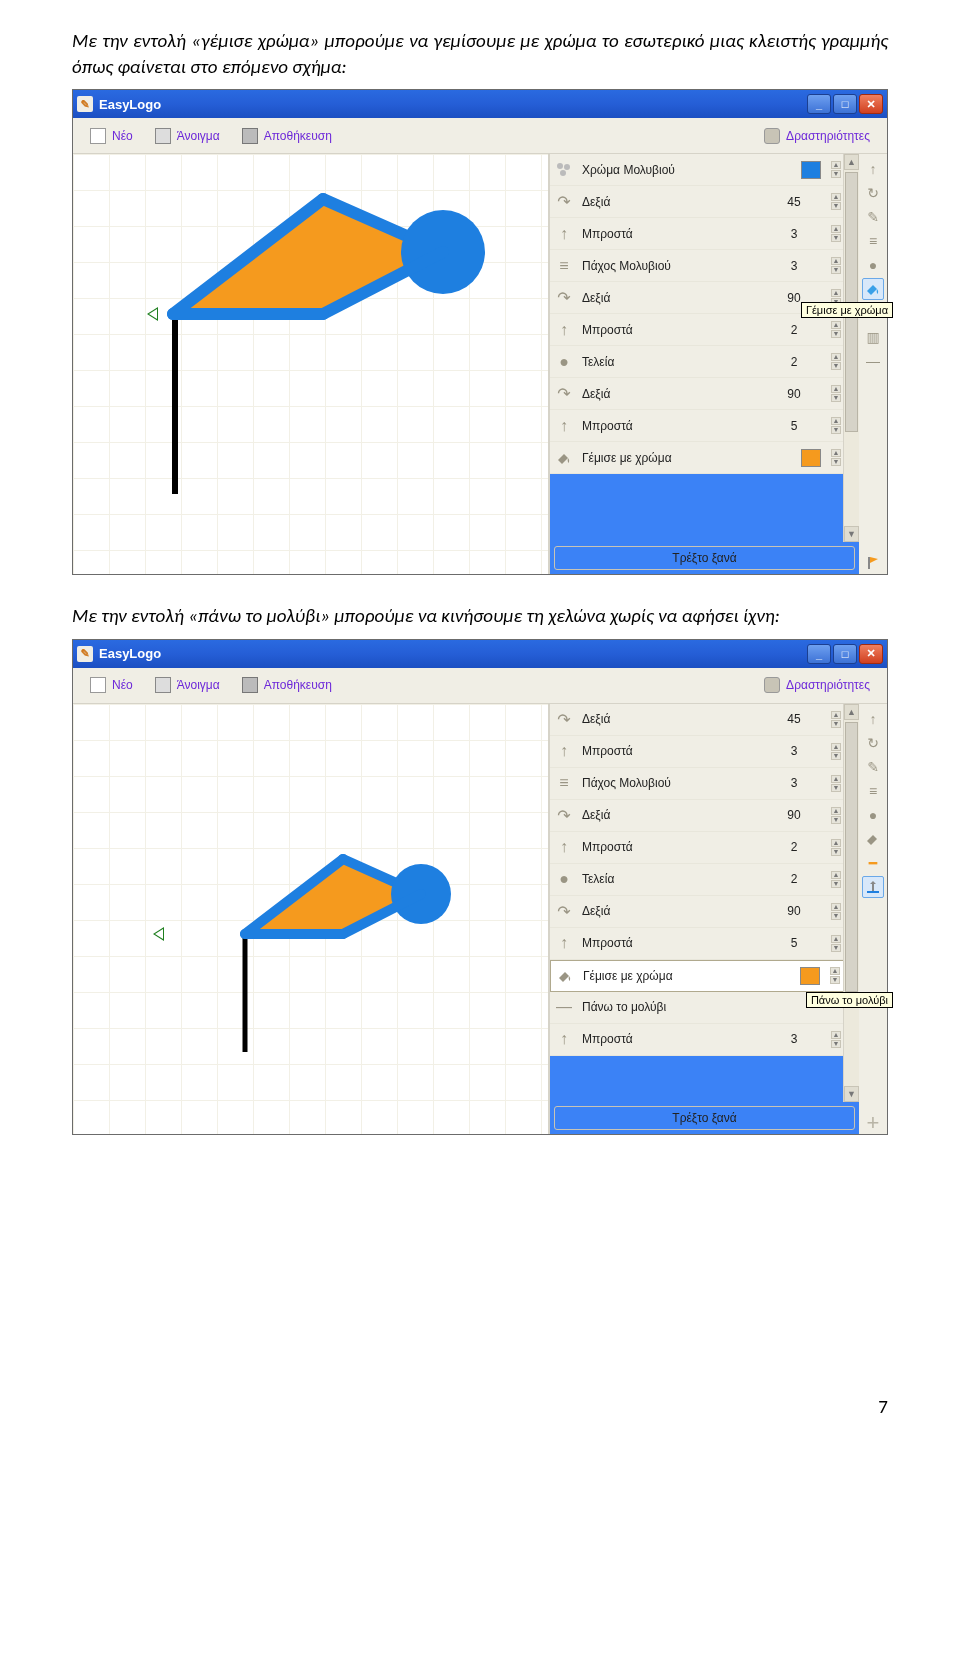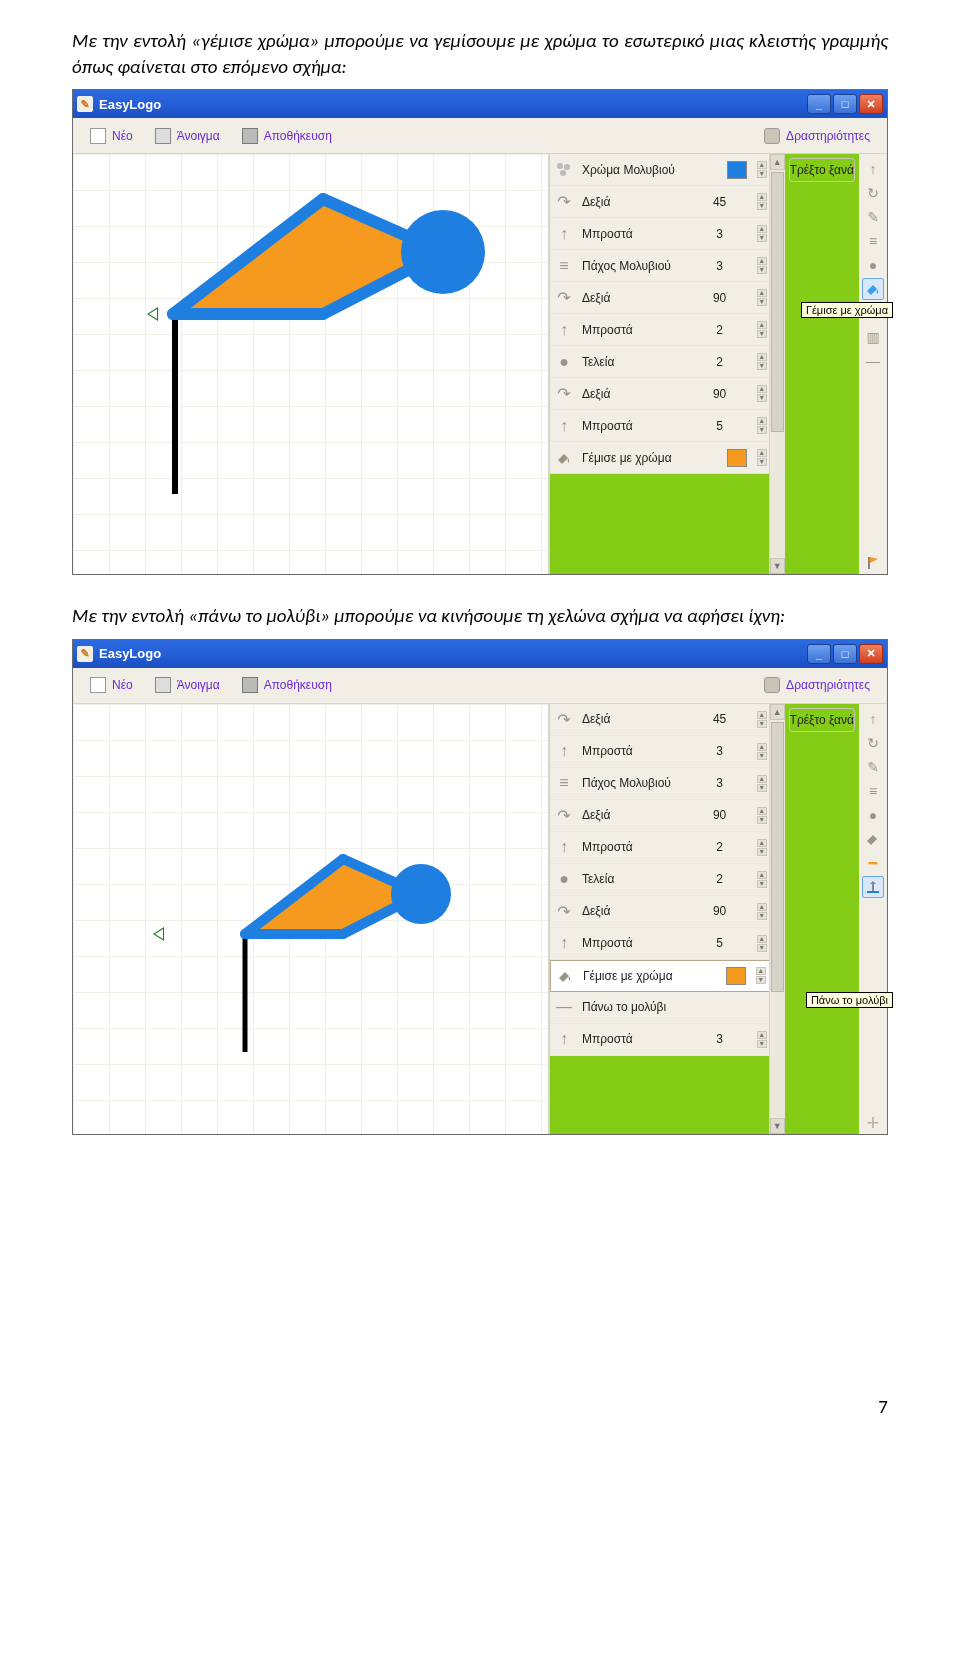--- a/index.html
+++ b/index.html
@@ -135,24 +135,24 @@
     position: absolute;
     left: 4px; top: -5px;
     width: 0; height: 0;
     border-top: 5px solid transparent;
     border-bottom: 5px solid transparent;
     border-right: 8px solid #fff;
   }
   
   .panel {
     width: 310px;
-    background: #84cc16;
+    background: #3b82f6;
     border-left: 1px solid #d6d3c8;
     display: flex;
-    flex-direction: row;
+    flex-direction: column;
     font-size: 12px;
   }
   .cmdlist { flex: 1; overflow: hidden; position: relative; }
   .cmdrow {
     height: 32px;
     display: flex;
     align-items: center;
     padding: 0 4px 0 4px;
     border-bottom: 1px solid #e8e6db;
     gap: 8px;
@@ -417,21 +417,21 @@
         <svg viewBox="0 0 16 16">
             <rect x="3" y="2" width="2" height="12" fill="#888"></rect>
             <polygon points="5,2 13,4 5,8" fill="#f59a1e"></polygon>
           </svg>
       </div>
     </div>
     <div class="tooltip" style="right:-6px; top:148px;">Γέμισε με χρώμα</div>
   </div>
 </div>
 
-<p class="para">Με την εντολή «πάνω το μολύβι» μπορούμε να κινήσουμε τη χελώνα σχήμα να αφήσει ίχνη:</p>
+<p class="para">Με την εντολή «πάνω το μολύβι» μπορούμε να κινήσουμε τη χελώνα χωρίς να αφήσει ίχνη:</p>
 
 <div class="shot shot2">
   <div class="titlebar">
     <span class="app-icon">✎</span>
     <span>EasyLogo</span>
     <div class="winbtns">
       <div class="winbtn">_</div>
       <div class="winbtn">□</div>
       <div class="winbtn close">✕</div>
     </div>

